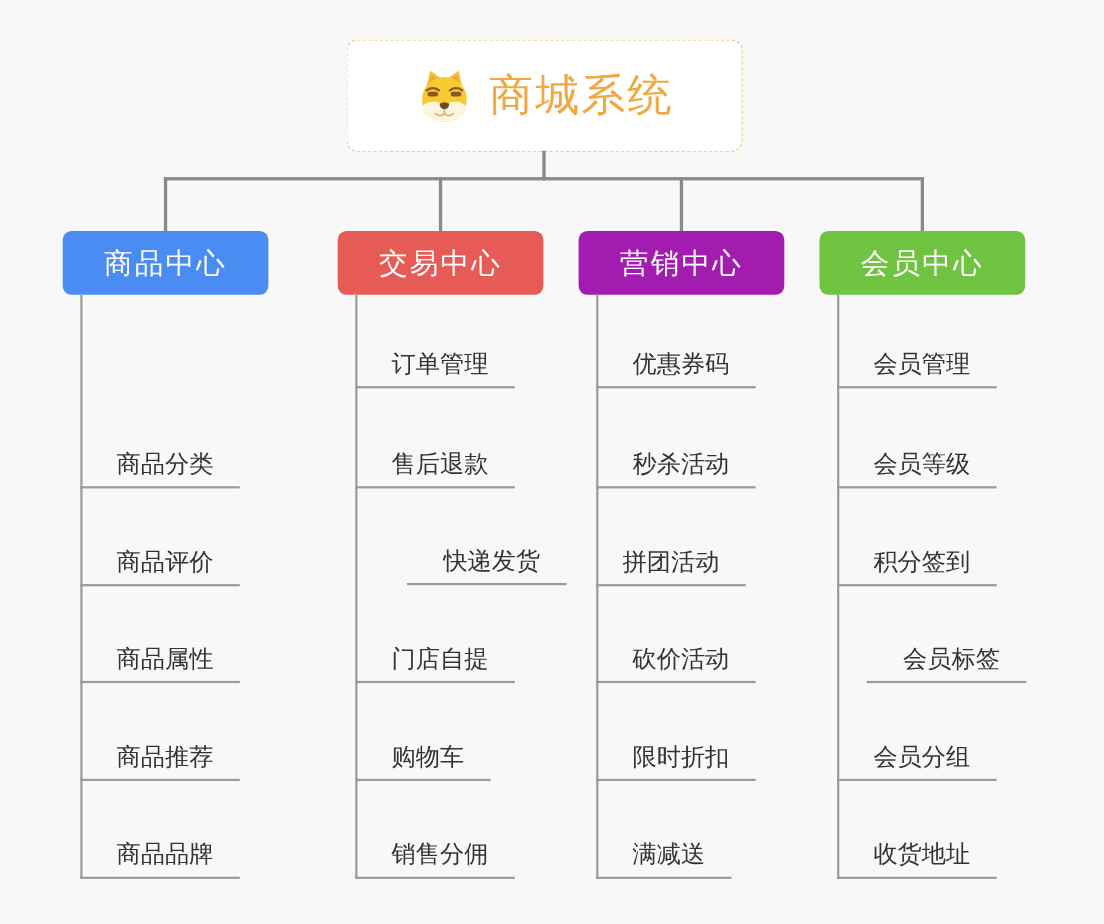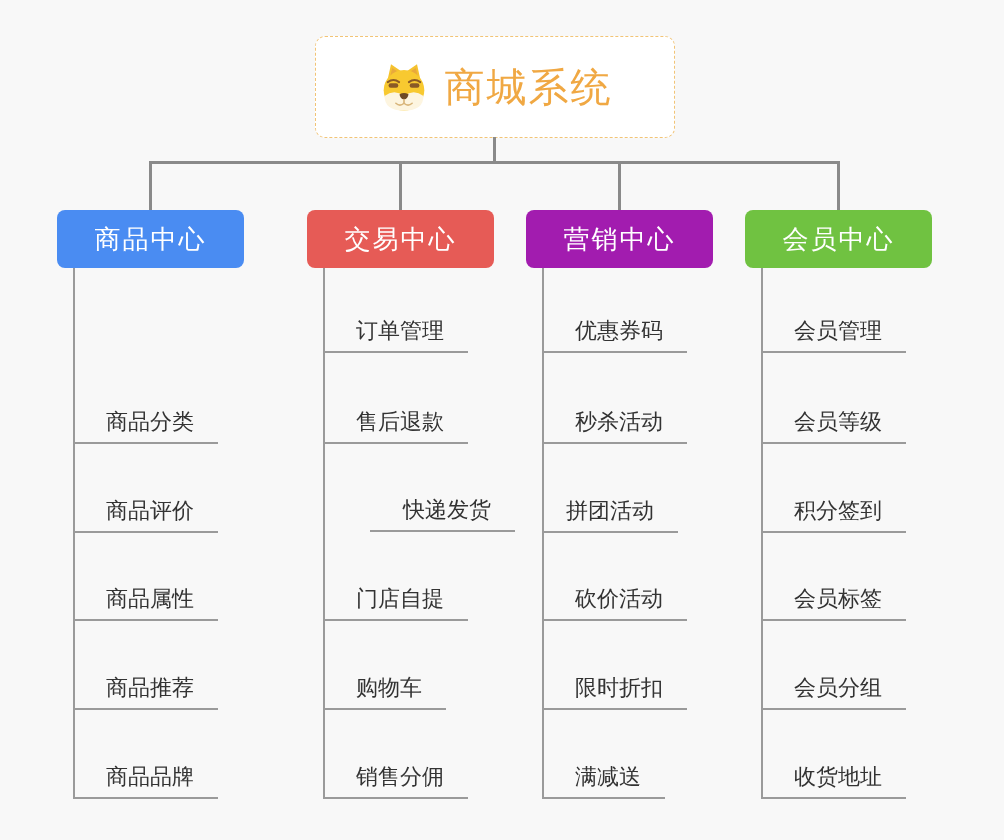--- a/index.html
+++ b/index.html
@@ -220,21 +220,21 @@
         <div class="vline"></div>
       <div class="leaf" style="top: 43px;">
           <span>会员管理</span>
         </div>
         <div class="leaf" style="top: 134px;">
           <span>会员等级</span>
         </div>
         <div class="leaf" style="top: 223px;">
           <span>积分签到</span>
         </div>
-        <div class="leaf" style="top: 311px;">
+        <div class="leaf" style="top: 311px; margin-left: 27px;">
           <span>会员标签</span>
         </div>
         <div class="leaf" style="top: 400px;">
           <span>会员分组</span>
         </div>
         <div class="leaf" style="top: 489px;">
           <span>收货地址</span>
         </div>
       </div>
     </div>

